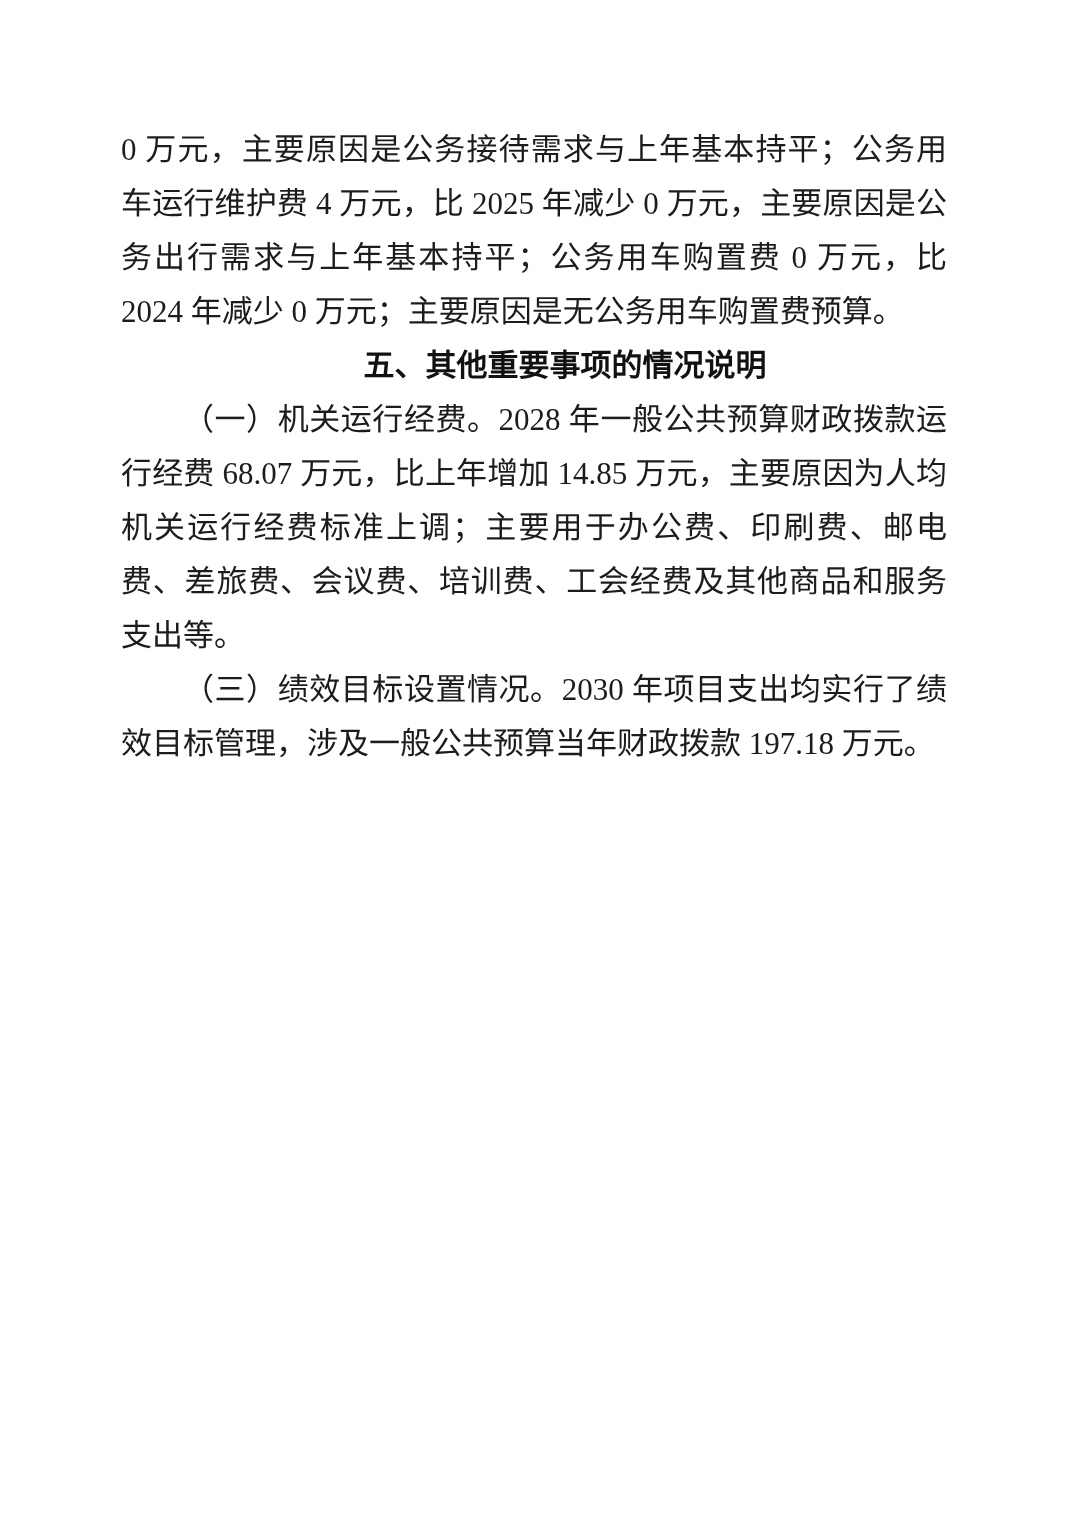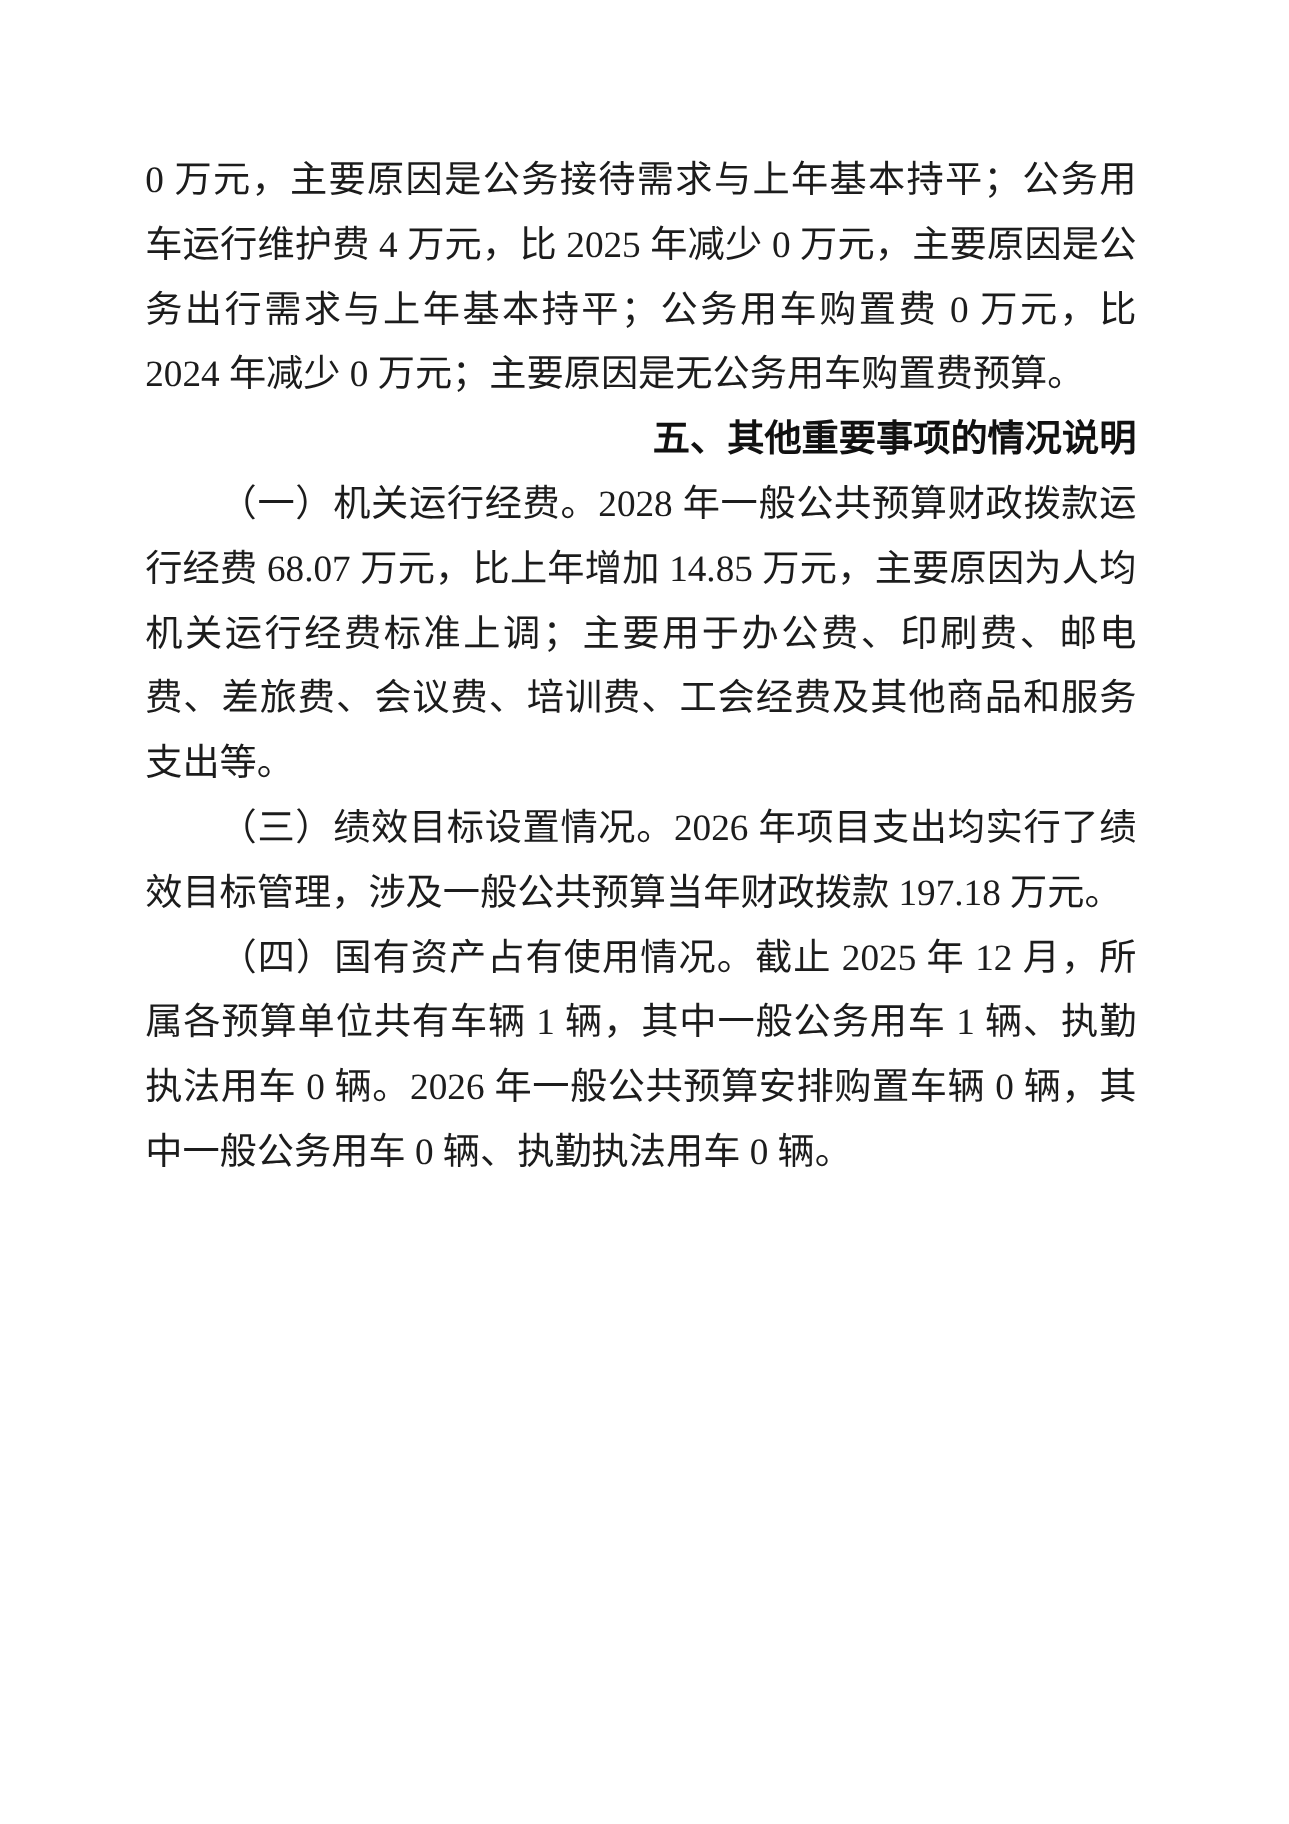--- a/index.html
+++ b/index.html
@@ -37,35 +37,34 @@
   }
   .section-heading {
     margin: 0;
     padding: 0;
     text-indent: 2em;
     font-family: "Liberation Sans", "DejaVu Sans", sans-serif;
     font-weight: 700;
     font-size: 31px;
     line-height: 54px;
     color: #111111;
-    text-align: right;
+    text-align: center;
   }
 </style>
 </head>
 <body>
 
 <div class="page">
   <div class="doc-body">
 
     <p class="no-indent">0 万元，主要原因是公务接待需求与上年基本持平；公务用车运行维护费 4 万元，比 2025 年减少 0 万元，主要原因是公务出行需求与上年基本持平；公务用车购置费 0 万元，比 2024 年减少 0 万元；主要原因是无公务用车购置费预算。</p>
 
     <h2 class="section-heading">五、其他重要事项的情况说明</h2>
 
     <p>（一）机关运行经费。2028 年一般公共预算财政拨款运行经费 68.07 万元，比上年增加 14.85 万元，主要原因为人均机关运行经费标准上调；主要用于办公费、印刷费、邮电费、差旅费、会议费、培训费、工会经费及其他商品和服务支出等。</p>
 
 
-    <p>（三）绩效目标设置情况。2026 年项目支出均实行了绩效目标管理，涉及一般公共预算当年财政拨款 197.18 万元。</p>
+    <p>（三）绩效目标设置情况。2030 年项目支出均实行了绩效目标管理，涉及一般公共预算当年财政拨款 197.18 万元。</p>
 
-    <p>（四）国有资产占有使用情况。截止 2025 年 12 月，所属各预算单位共有车辆 1 辆，其中一般公务用车 1 辆、执勤执法用车 0 辆。2026 年一般公共预算安排购置车辆 0 辆，其中一般公务用车 0 辆、执勤执法用车 0 辆。</p>
 
 
   </div>
 </div>
 
 </body></html>

